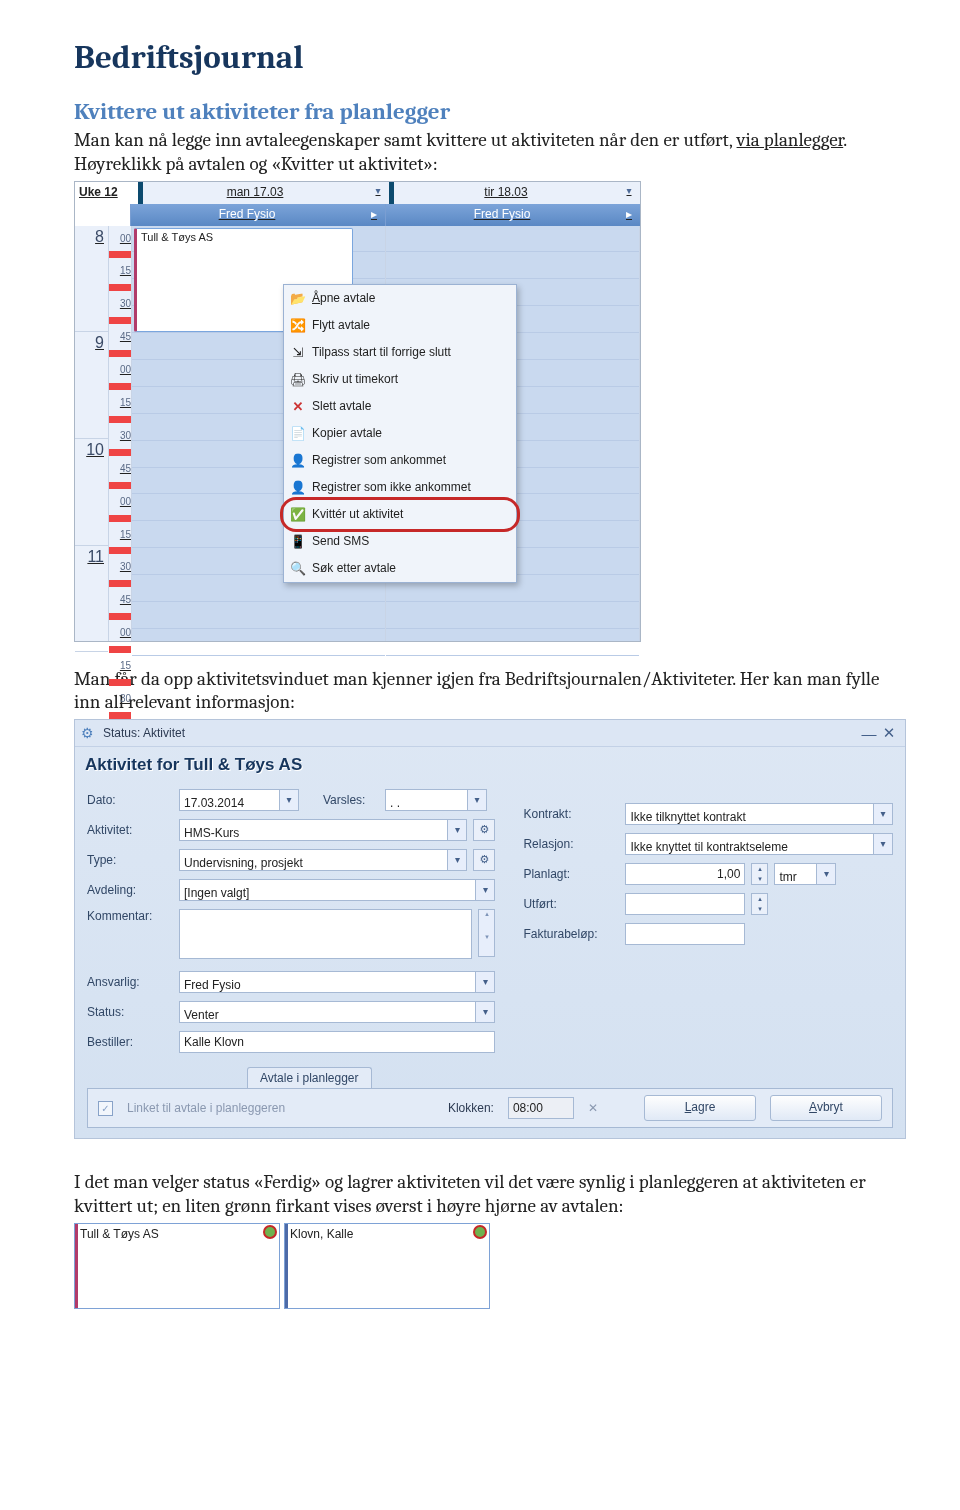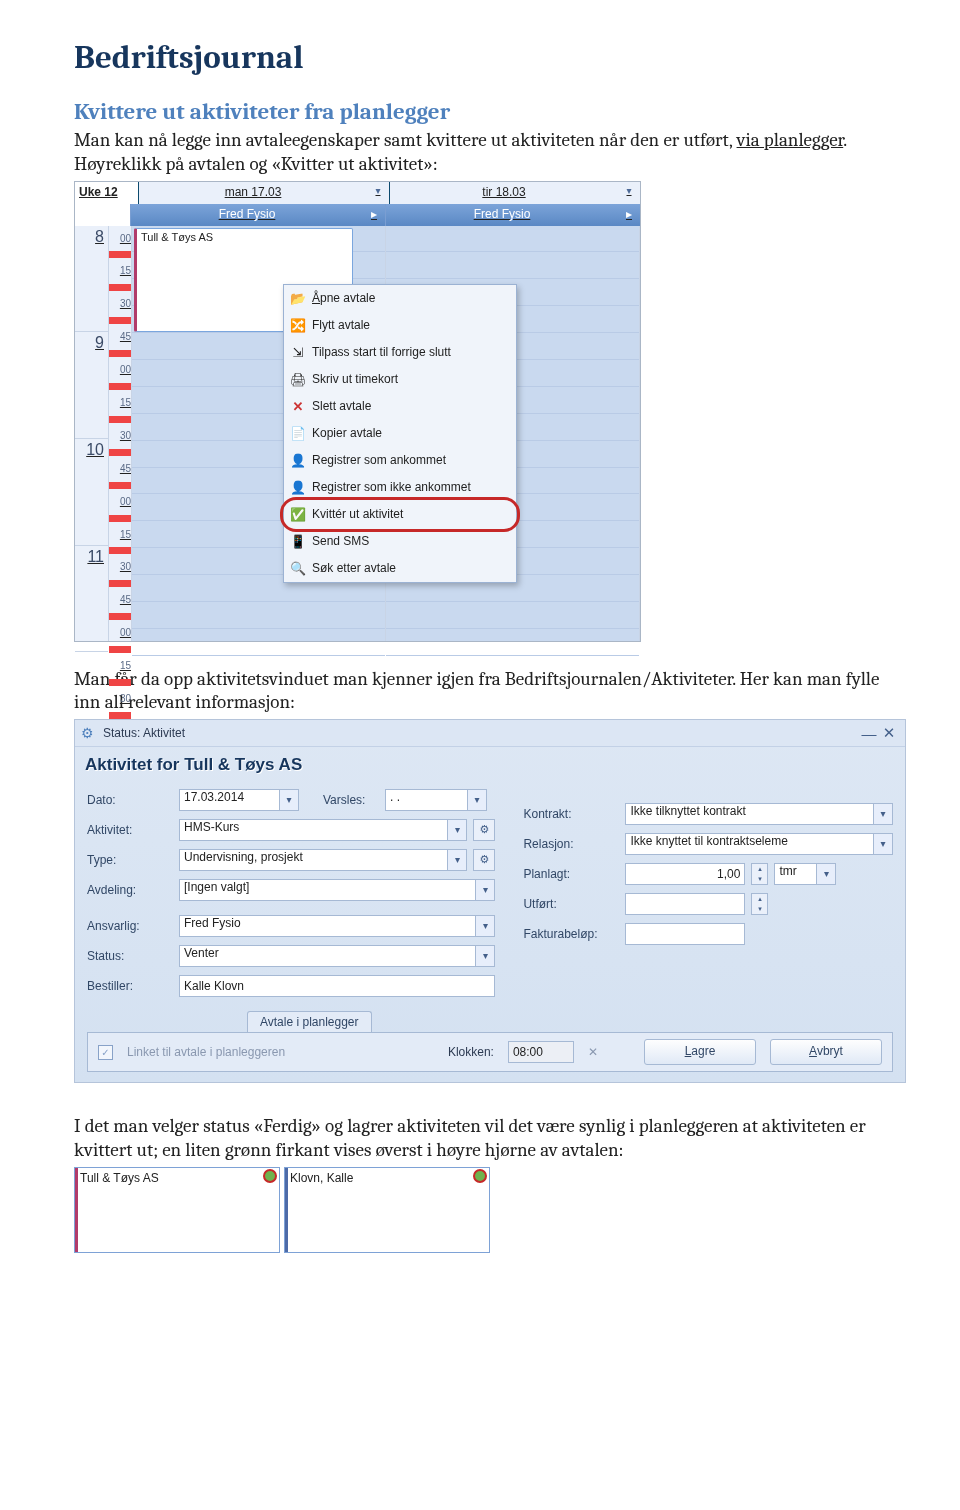--- a/index.html
+++ b/index.html
@@ -52,21 +52,21 @@
     width: 55px;
     font-weight: bold; font-size: 12px;
     padding: 3px 4px;
     color: #222;
     background: #fff;
   }
   .shot1 .toprow .daycol {
     flex: 1;
     text-align: center;
     padding: 3px 0;
-    border-left: 1px solid #0c4a6e;
+    border-left: 5px solid #0c4a6e;
   }
   .shot1 .toprow .exp {
     width: 22px;
     text-align: center;
     padding: 3px 0;
     color: #4d6a98;
     font-size: 10px;
   }
   .shot1 .namerow {
     display: flex;
@@ -227,21 +227,21 @@
     height: 20px;
     padding: 0 4px;
     line-height: 20px;
     font-size: 12px;
     color: #222;
   }
   .shot2 .dd {
     background: #fff;
     border: 1px solid #a6b9d4;
     display: flex;
-    align-items: flex-start;
+    align-items: flex-end;
     height: 20px;
   }
   .shot2 .dd .val { flex:1; padding: 0 4px; font-size:12px; color:#222; }
   .shot2 .dd .tri {
     width: 18px;
     background: #e7eefb;
     border-left: 1px solid #a6b9d4;
     text-align: center;
     color: #44608a;
     font-size: 10px;
@@ -512,20 +512,28 @@
             </div>
           <div class="sbtn">⚙</div>
         </div>
         <div class="row">
           <span class="lab">Avdeling:</span>
           <div class="dd" style="flex:1">
               <span class="val">[Ingen valgt]</span>
               <span class="tri">▾</span>
             </div>
         </div>
+        <div class="row" style="height:52px;align-items:flex-start;padding-top:4px">
+          <span class="lab">Kommentar:</span>
+          <textarea class="input" style="flex: 1 1 0%;"></textarea>
+          <div class="scroll">
+              <div>▴</div>
+              <div>▾</div>
+            </div>
+        </div>
         <div style="height:6px"></div>
         <div class="row">
           <span class="lab">Ansvarlig:</span>
           <div class="dd" style="flex:1">
               <span class="val">Fred Fysio</span>
               <span class="tri">▾</span>
             </div>
         </div>
         <div class="row">
           <span class="lab">Status:</span>

